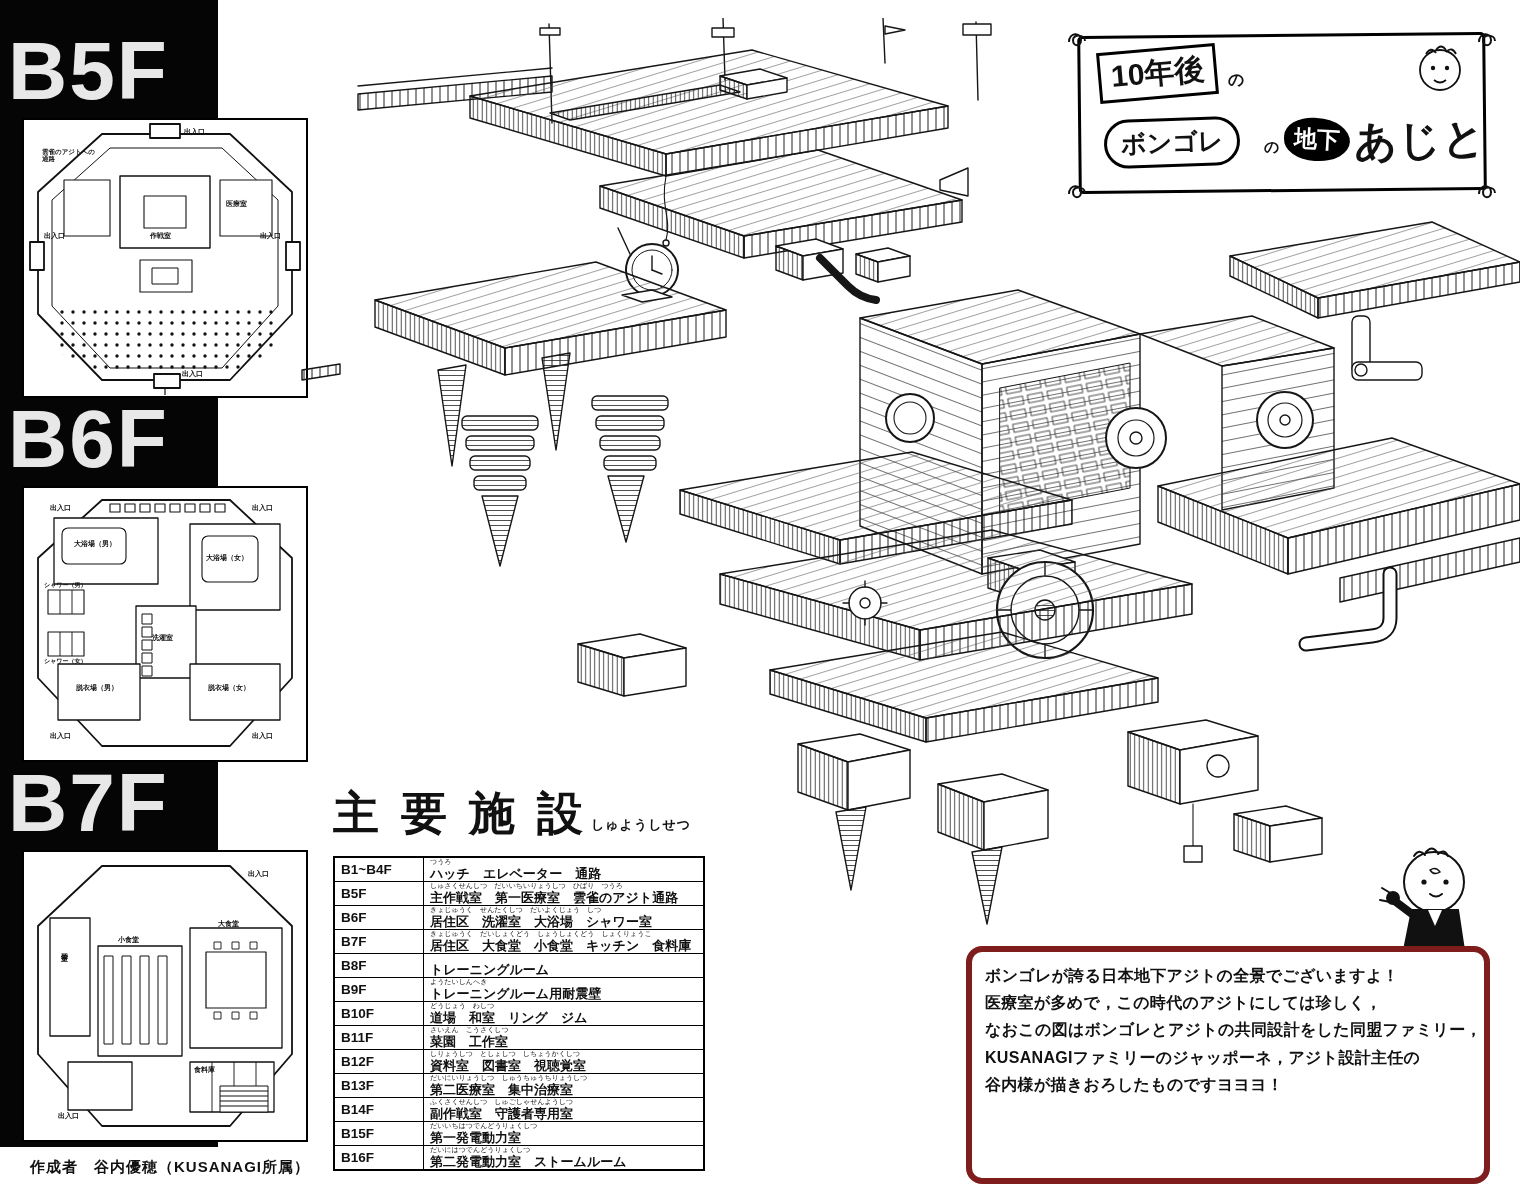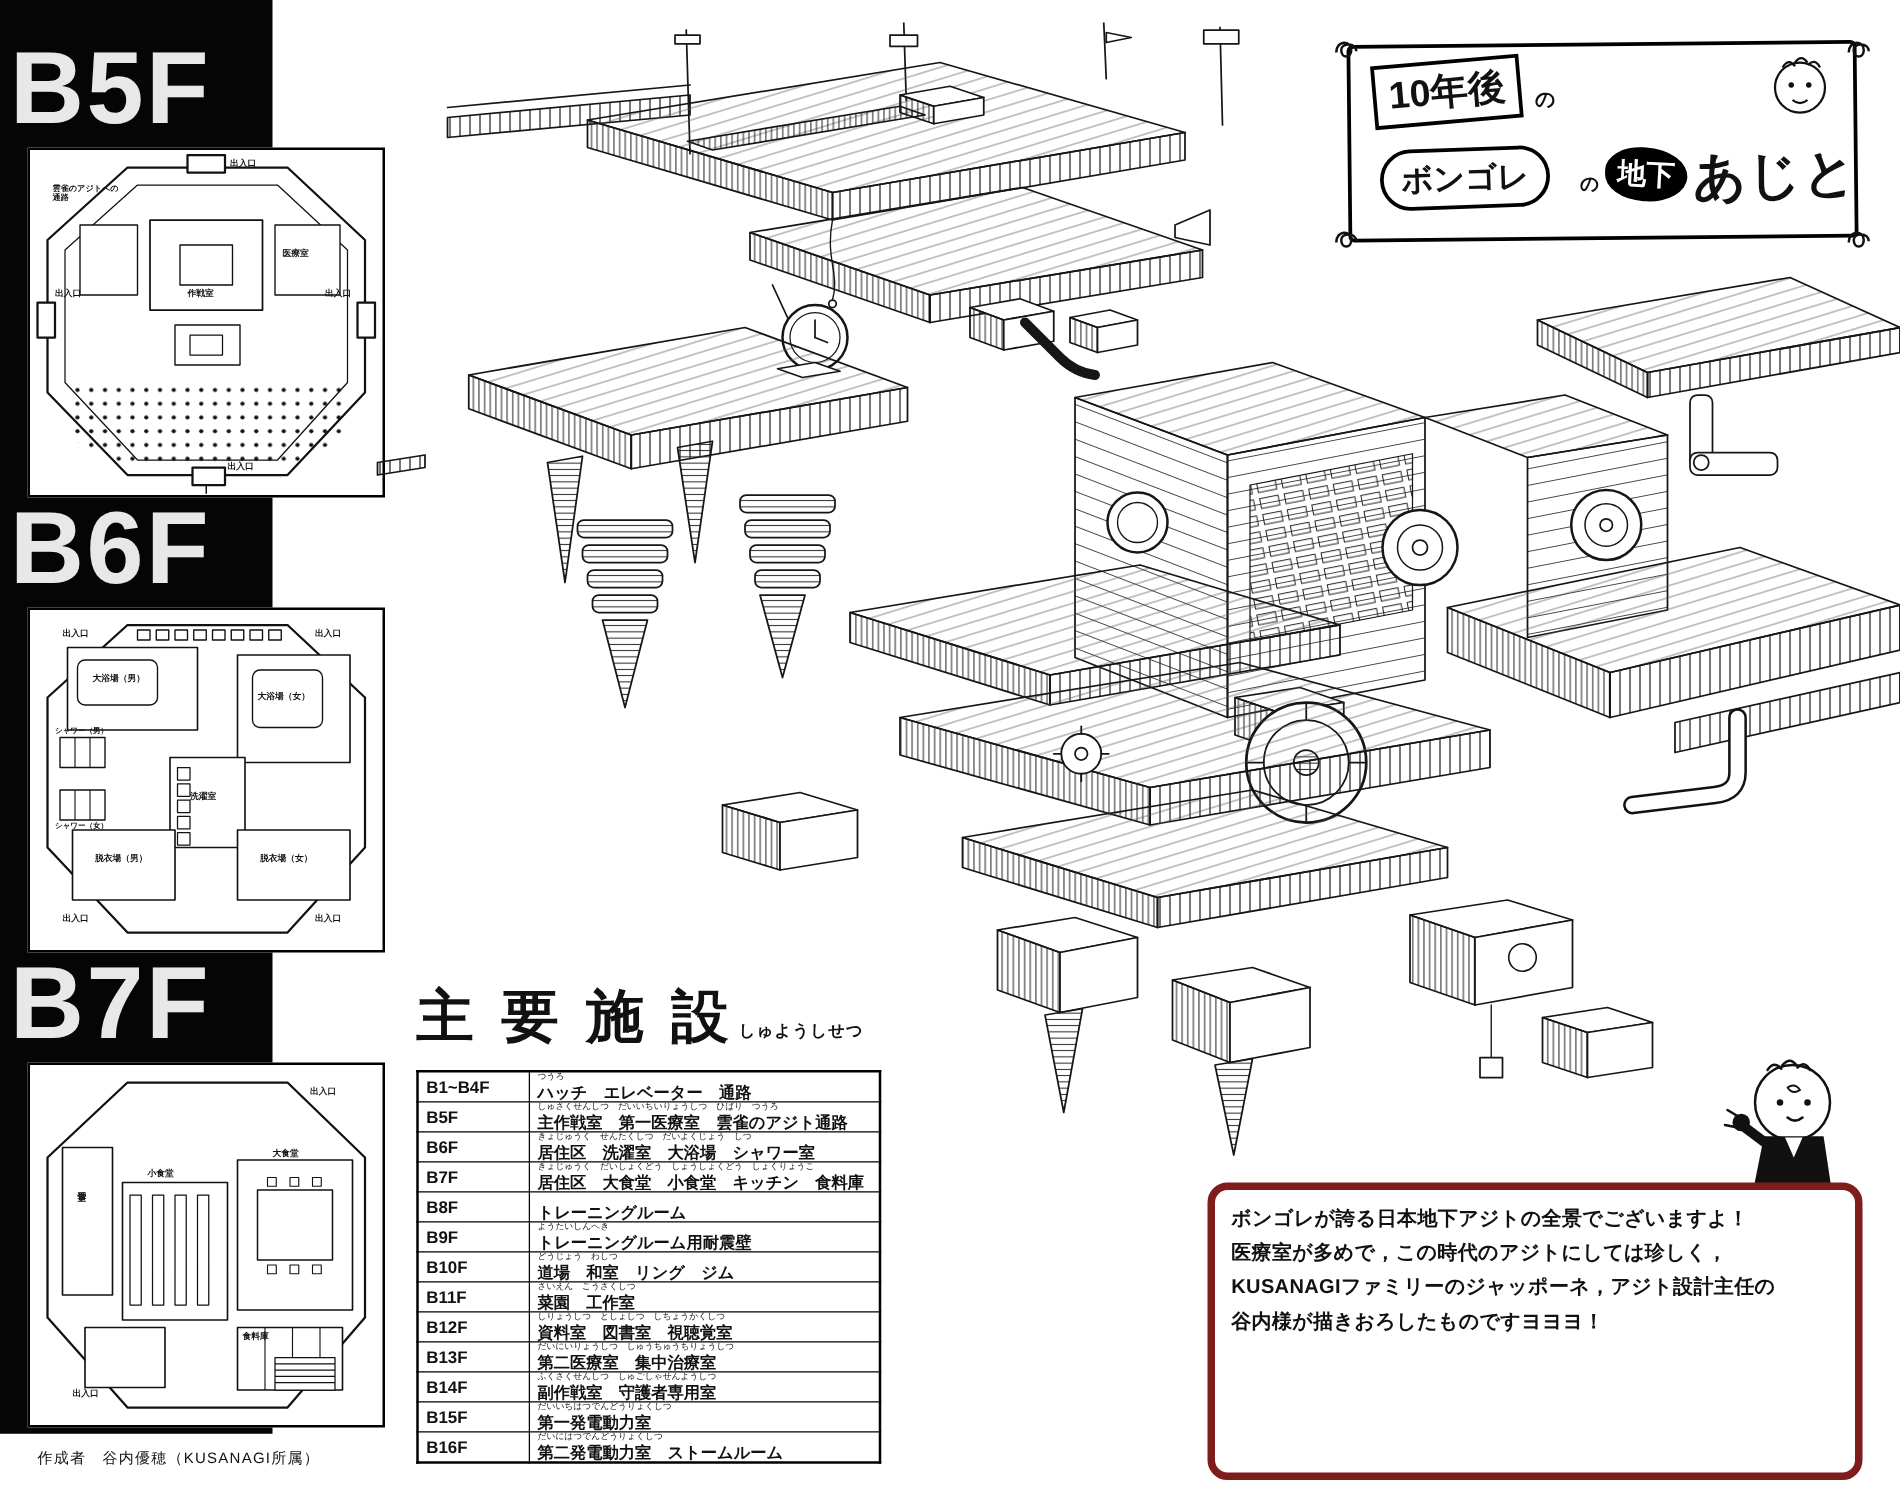--- a/index.html
+++ b/index.html
@@ -34,21 +34,21 @@
   table.fac-table{border-collapse:collapse;width:372px;margin-top:20px;border:2.5px solid #000;table-layout:fixed;}
   .fac-table td{border:1.5px solid #000;padding:0 6px;vertical-align:bottom;overflow:hidden;}
   .fac-table td.floor{width:76px;font-size:13.5px;font-weight:800;vertical-align:middle;}
   .furi{display:block;font-size:7px;font-weight:400;height:8px;line-height:8px;white-space:nowrap;overflow:hidden;}
   .facs{display:block;font-size:13px;font-weight:700;line-height:15px;white-space:nowrap;}
   
   .description{position:absolute;left:966px;top:946px;width:524px;height:238px;border:6px solid #7f1d1d;
         border-radius:16px;padding:10px 13px;box-sizing:border-box;background:#fff;}
   .desc-line{font-size:16px;font-weight:700;line-height:1.7;letter-spacing:.3px;white-space:nowrap;}
   
-  .credit{position:absolute;left:30px;top:1158px;font-size:12px;font-weight:400;letter-spacing:1px;}
+  .credit{position:absolute;left:30px;top:1158px;font-size:15px;font-weight:700;letter-spacing:1px;}
   
   .hideout{position:absolute;left:300px;top:18px;}
   .chibi{position:absolute;left:1368px;top:844px;}
 </style>
 </head>
 <body>
 
 <svg width="0" height="0" style="position:absolute" aria-hidden="true">
   <defs>
     <pattern id="p-side" width="4.5" height="4.5" patternUnits="userSpaceOnUse">
@@ -486,19 +486,20 @@
       <polygon points="44,66 90,66 96,106 36,106" fill="#111" stroke="#111"></polygon>
       <polygon points="60,66 74,66 67,82" fill="#fff" stroke="none"></polygon>
       <path d="M44,70 L28,58" stroke="#111" stroke-width="8"></path>
       <circle cx="25" cy="54" r="7" fill="#111" stroke="none"></circle>
     </g>
   </svg>
 
   <div class="description">
     <div class="desc-line">ボンゴレが誇る日本地下アジトの全景でございますよ！</div>
     <div class="desc-line">医療室が多めで，この時代のアジトにしては珍しく，</div>
+    <div class="desc-line">なおこの図はボンゴレとアジトの共同設計をした同盟ファミリー，</div>
     <div class="desc-line">KUSANAGIファミリーのジャッポーネ，アジト設計主任の</div>
     <div class="desc-line">谷内様が描きおろしたものですヨヨヨ！</div>
   </div>
 
   <div class="credit">作成者　谷内優穂（KUSANAGI所属）</div>
 
 </div>
 
 </body></html>

